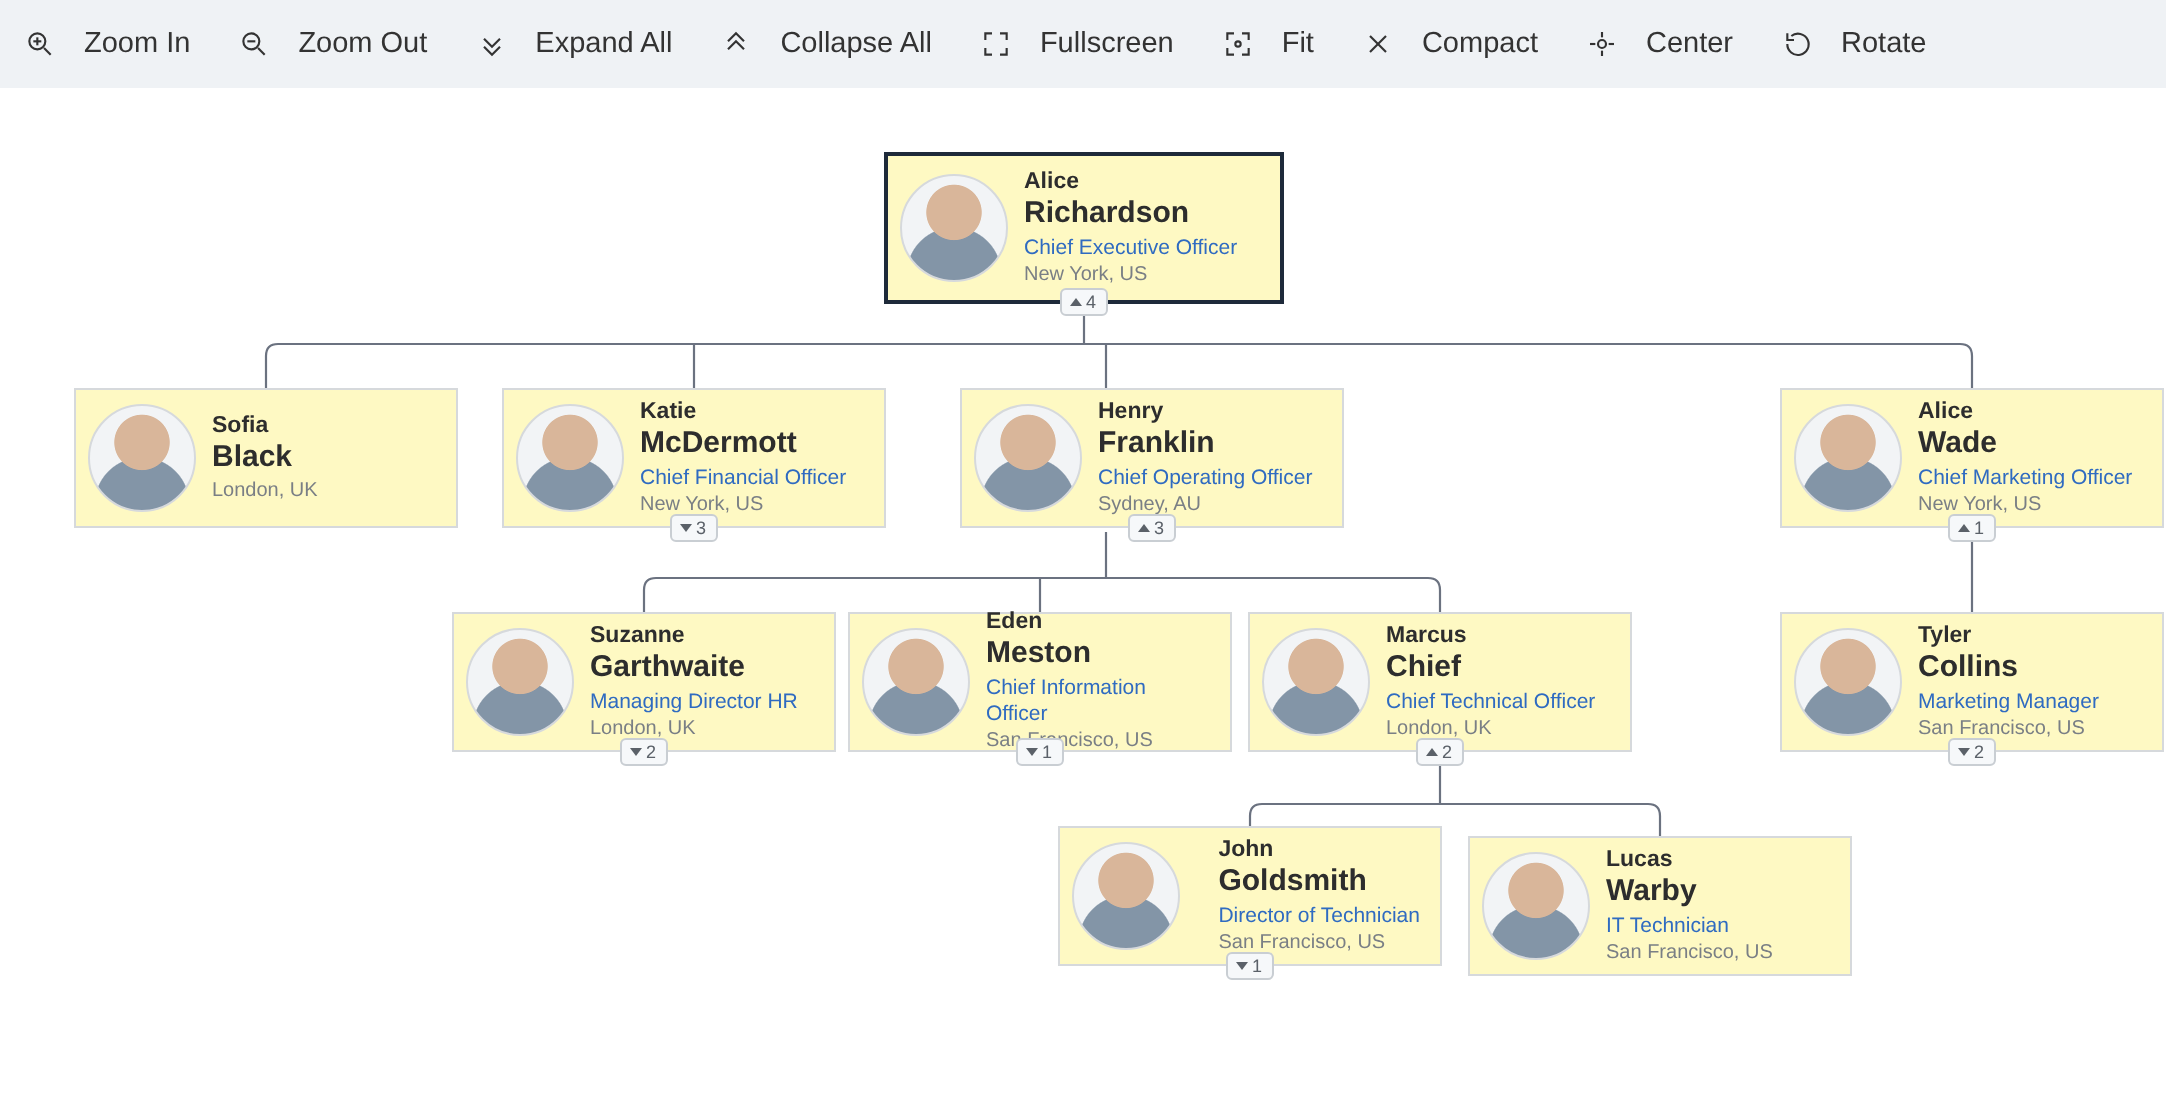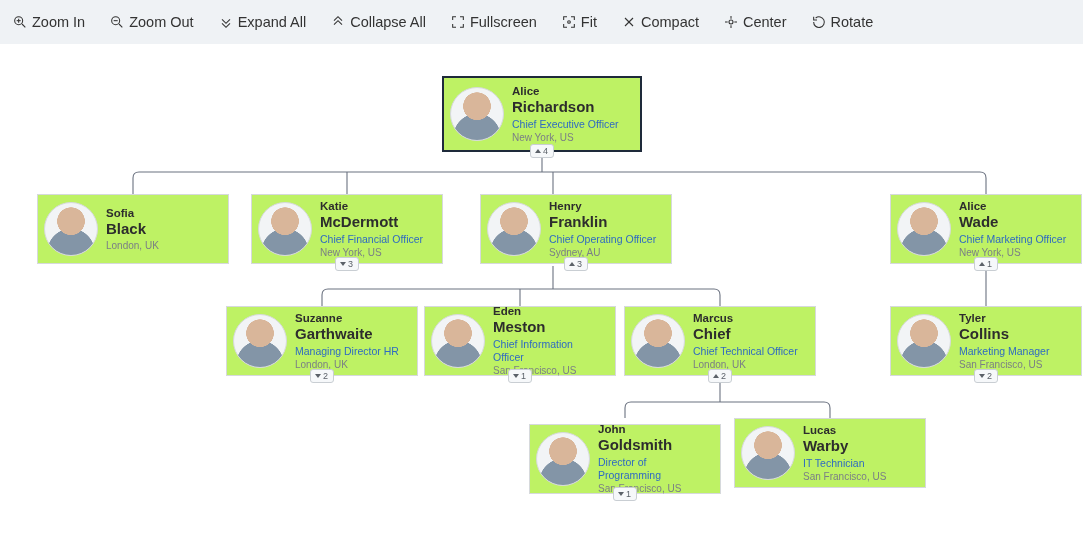--- a/index.html
+++ b/index.html
@@ -19,21 +19,21 @@
     background: #eff2f5;
     height: 44px;
     display: flex;
     align-items: center;
     padding: 0 12px;
     gap: 24px;
   }
   .tool-btn {
     display: inline-flex;
     align-items: center;
-    gap: 4px;
+    gap: 14px;
     color: #333;
     cursor: pointer;
     font-size: 14.5px;
   }
   .tool-btn svg { width: 16px; height: 16px; stroke: #333; fill: none; stroke-width: 1.6; }
 
   
   .canvas {
     position: relative;
     width: 100%;
@@ -48,21 +48,21 @@
   }
   svg.connectors path, svg.connectors line {
     stroke: #6b7280;
     stroke-width: 1.1;
     fill: none;
   }
 
   .node {
     position: absolute;
     border: 1px solid #d6d9dc;
-    background: #bef264;
+    background: #fef9c3;
     display: flex;
     align-items: center;
     padding: 6px 10px 6px 6px;
     width: 192px;
     height: 70px;
   }
   .node.root {
     border: 2px solid #1e2a3a;
     width: 200px;
     height: 76px;
@@ -317,26 +317,26 @@
       <div class="last-name">Collins</div>
       <div class="title">Marketing Manager</div>
       <div class="loc">San Francisco, US</div>
     </div>
     <span class="badge" style="bottom:-8px">
         <span class="chev down"></span>
         <span>2</span>
       </span>
   </div>
 
-  <div class="node" style="left:529px; top:380px;justify-content:space-between;">
+  <div class="node" style="left:529px; top:369px;justify-content:space-between;">
     <div class="avatar"></div>
     <div class="info">
       <div class="first-name">John</div>
       <div class="last-name">Goldsmith</div>
-      <div class="title">Director of Programming</div>
+      <div class="title">Director of Technician</div>
       <div class="loc">San Francisco, US</div>
     </div>
     <span class="badge" style="bottom:-8px">
         <span class="chev down"></span>
         <span>1</span>
       </span>
   </div>
 
   <div class="node" style="left:734px; top:374px;">
     <div class="avatar"></div>

